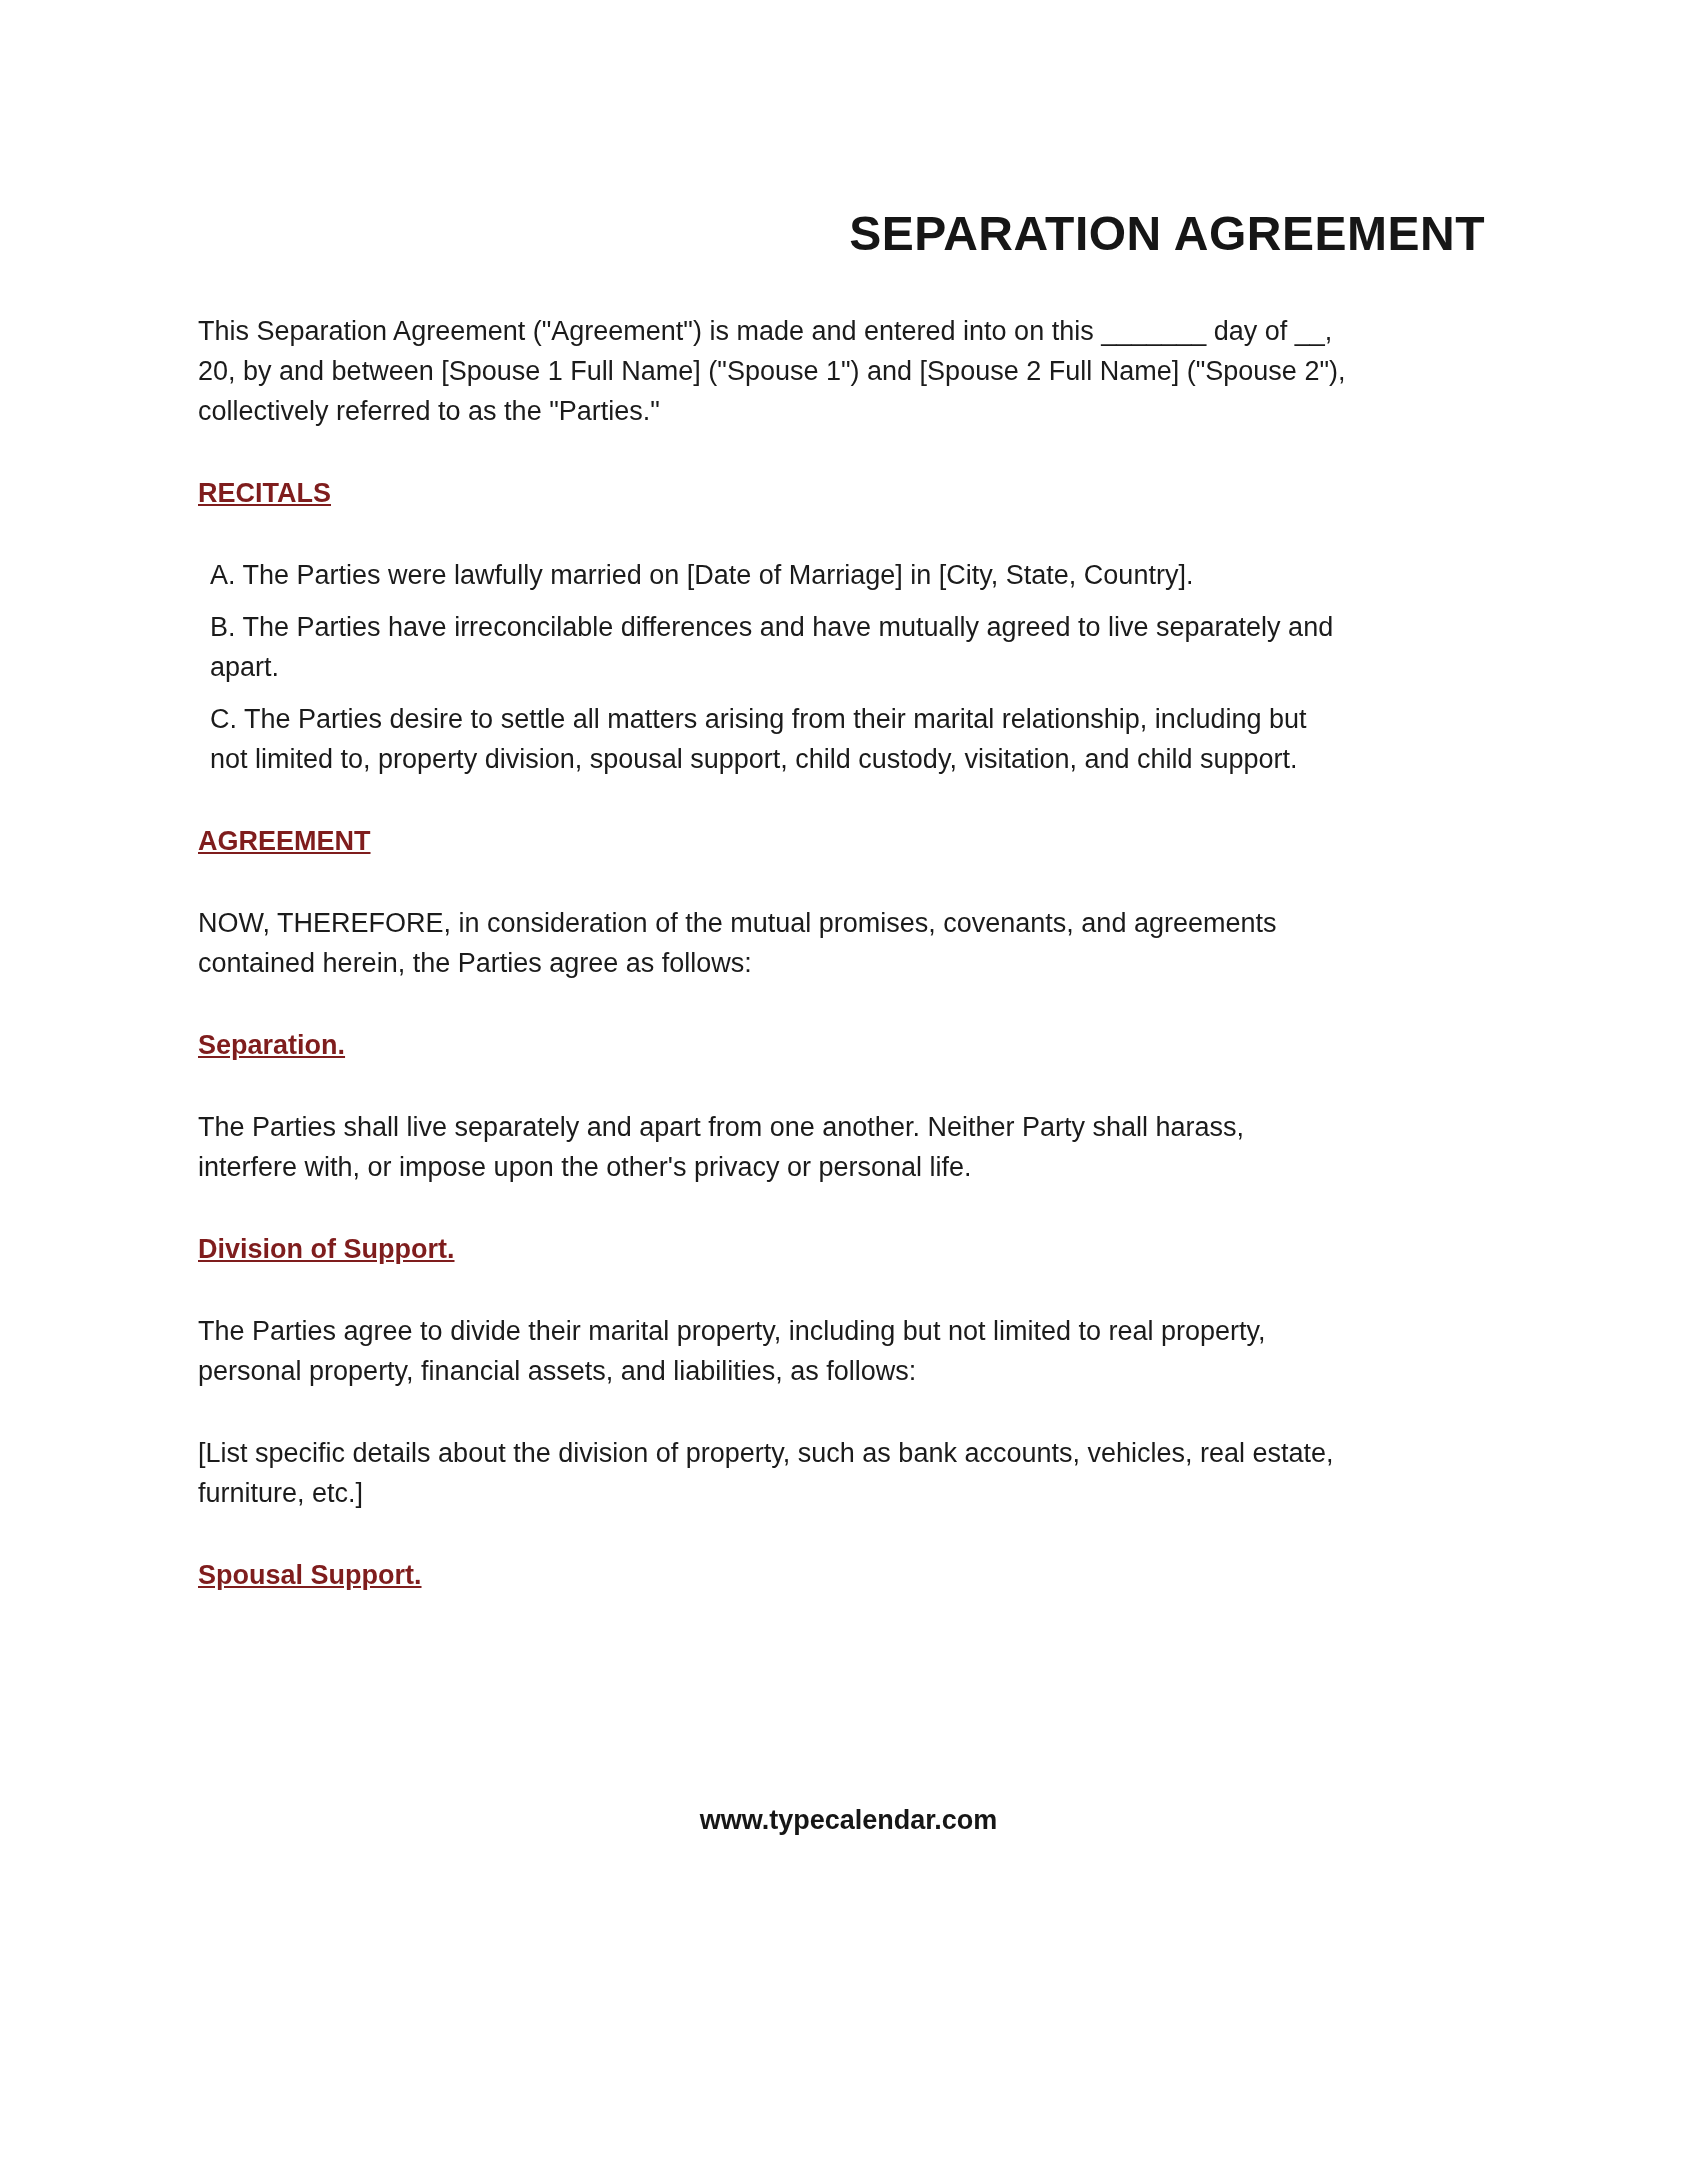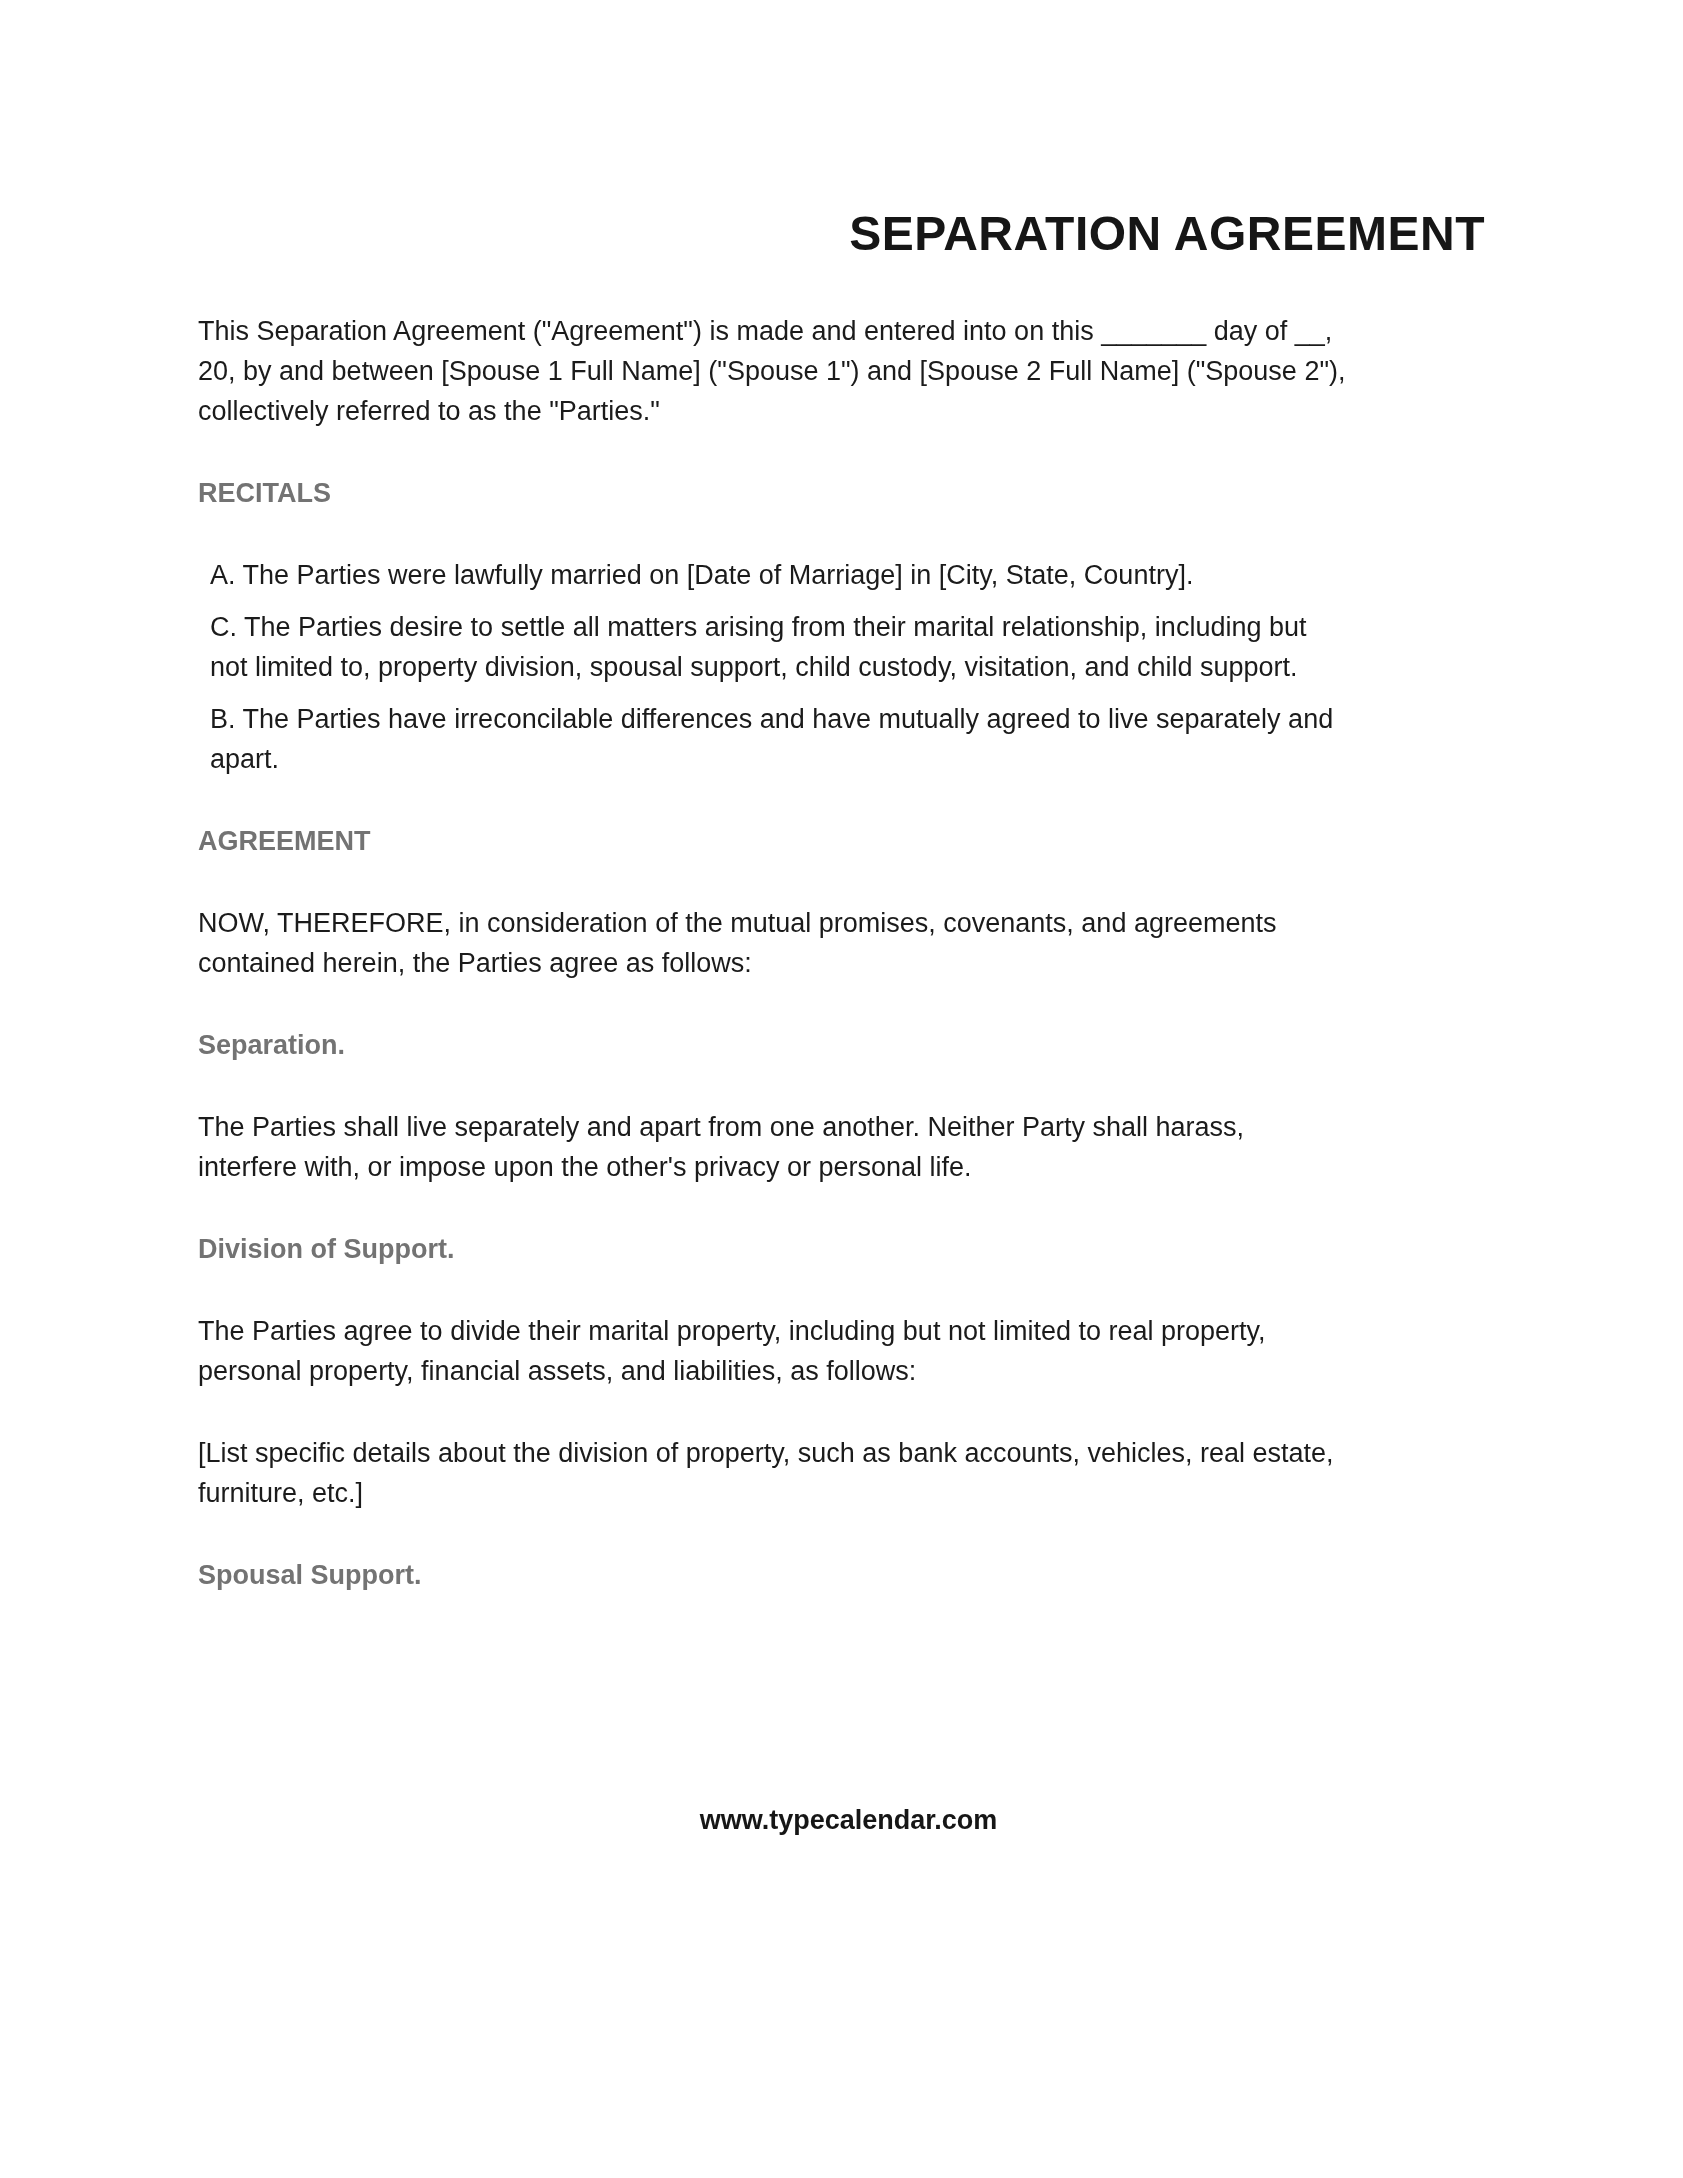--- a/index.html
+++ b/index.html
@@ -31,21 +31,22 @@
   }
   .para {
     margin: 0 0 42px 0;
     white-space: pre-line;
   }
   .heading {
     font-size: 27px;
     line-height: 40px;
     font-weight: 700;
     margin: 0 0 42px 0;
-    color: #737373;
+    color: #7f1d1d;
+    text-decoration: underline;
   }
   .recitals-list {
     margin: 0 0 42px 0;
   }
   .recital-item {
     margin: 12px;
     white-space: pre-line;
   }
   .footer-url {
     position: absolute;
@@ -68,24 +69,24 @@
   <h1 class="doc-title">SEPARATION AGREEMENT</h1>
 
   <p class="para">This Separation Agreement ("Agreement") is made and entered into on this _______ day of __,
 20, by and between [Spouse 1 Full Name] ("Spouse 1") and [Spouse 2 Full Name] ("Spouse 2"),
 collectively referred to as the "Parties."</p>
 
   <h2 class="heading">RECITALS</h2>
 
   <div class="recitals-list">
     <p class="recital-item">A. The Parties were lawfully married on [Date of Marriage] in [City, State, Country].</p>
+    <p class="recital-item">B. The Parties have irreconcilable differences and have mutually agreed to live separately and
+apart.</p>
     <p class="recital-item">C. The Parties desire to settle all matters arising from their marital relationship, including but
 not limited to, property division, spousal support, child custody, visitation, and child support.</p>
-    <p class="recital-item">B. The Parties have irreconcilable differences and have mutually agreed to live separately and
-apart.</p>
   </div>
 
   <h2 class="heading">AGREEMENT</h2>
 
   <p class="para">NOW, THEREFORE, in consideration of the mutual promises, covenants, and agreements
 contained herein, the Parties agree as follows:</p>
 
   <h2 class="heading">Separation.</h2>
 
   <p class="para">The Parties shall live separately and apart from one another. Neither Party shall harass,

